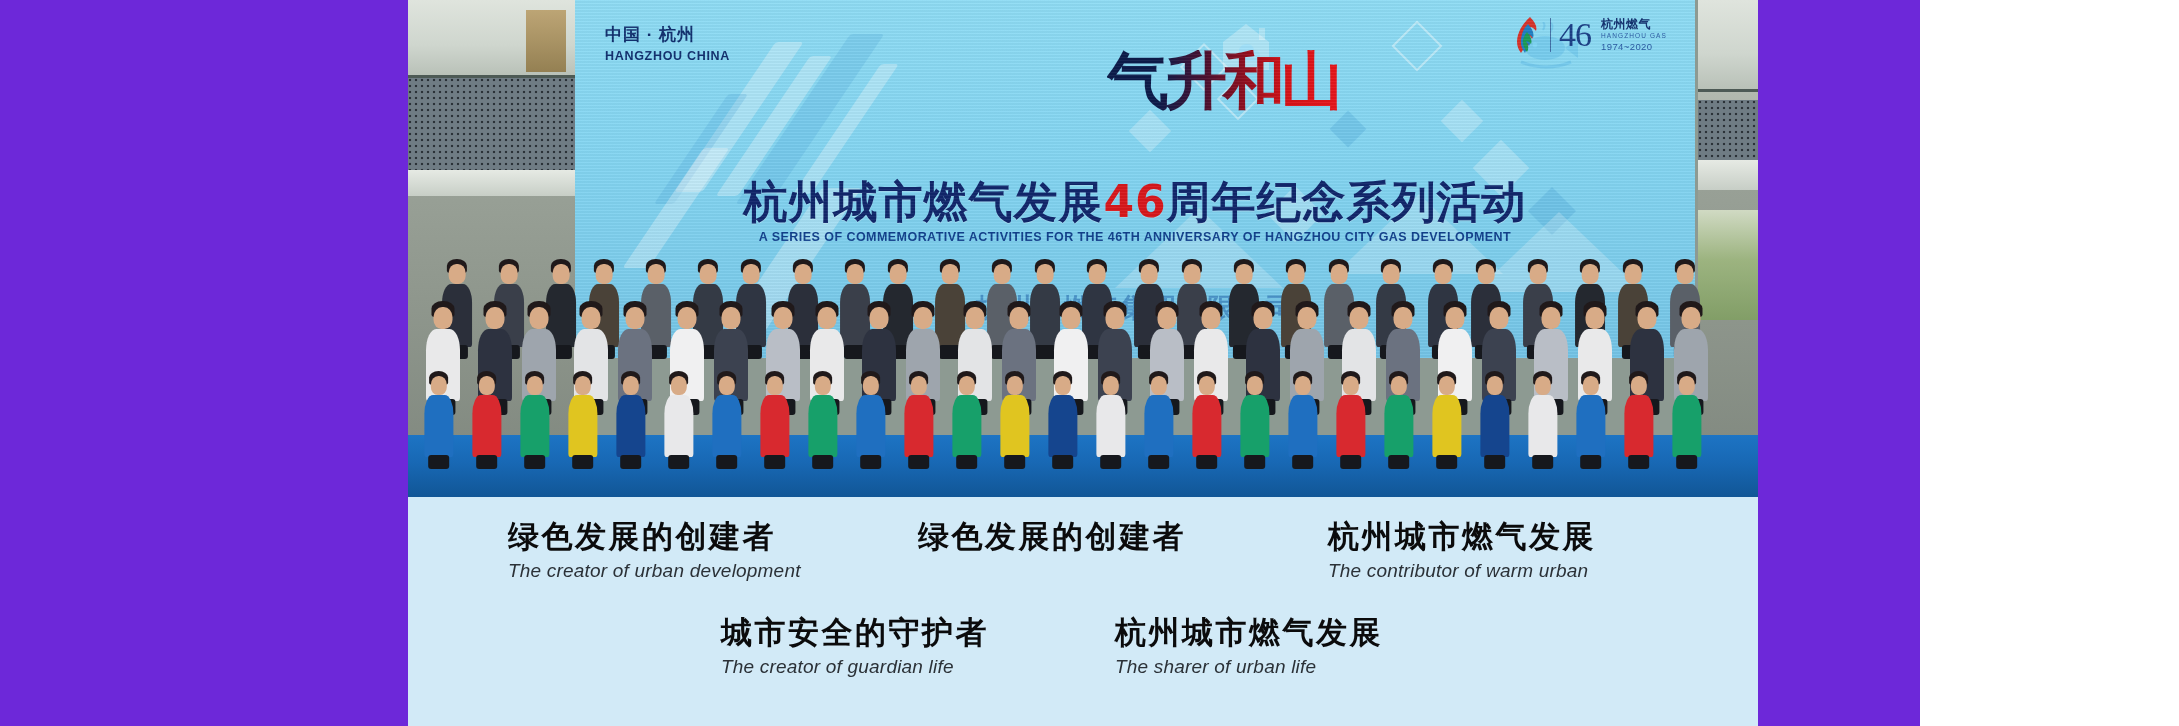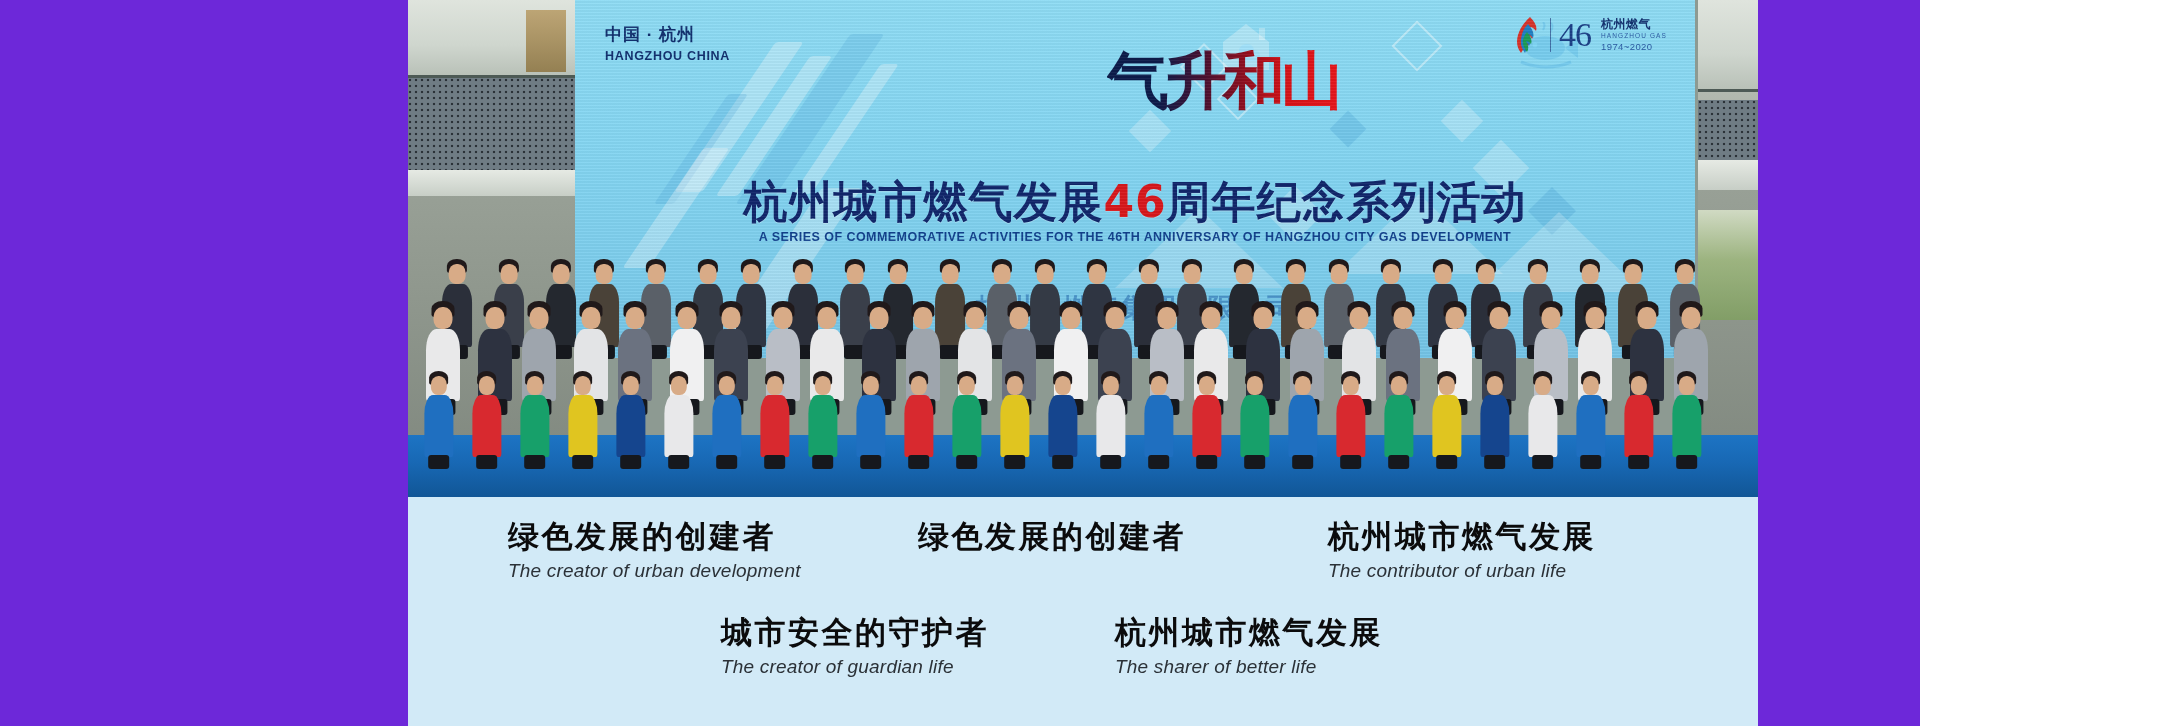--- a/index.html
+++ b/index.html
@@ -893,28 +893,28 @@
       <div class="slogan-row" id="slogan-row-1">
         <div class="slogan">
           <div class="cn">绿色发展的创建者</div>
           <div class="en">The creator of urban development</div>
         </div>
         <div class="slogan">
           <div class="cn">绿色发展的创建者</div>
         </div>
         <div class="slogan">
           <div class="cn">杭州城市燃气发展</div>
-          <div class="en">The contributor of urban life</div>
+          <div class="en">The contributor of warm urban</div>
         </div>
       </div>
       <div class="slogan-row" id="slogan-row-2">
         <div class="slogan">
           <div class="cn">城市安全的守护者</div>
           <div class="en">The creator of guardian life</div>
         </div>
         <div class="slogan">
           <div class="cn">杭州城市燃气发展</div>
-          <div class="en">The sharer of better life</div>
+          <div class="en">The sharer of urban life</div>
         </div>
       </div>
     </div>
   </div>
 </div>
 
 </body></html>

